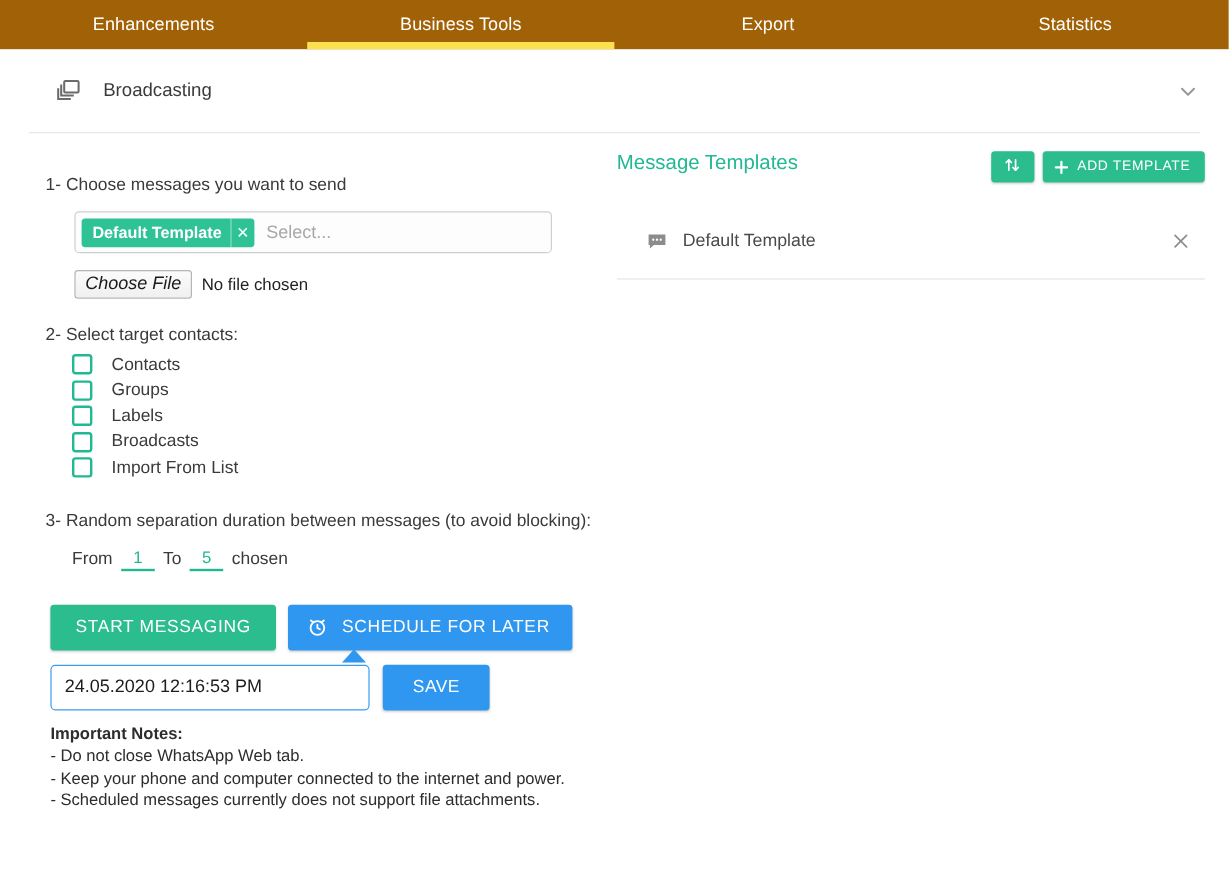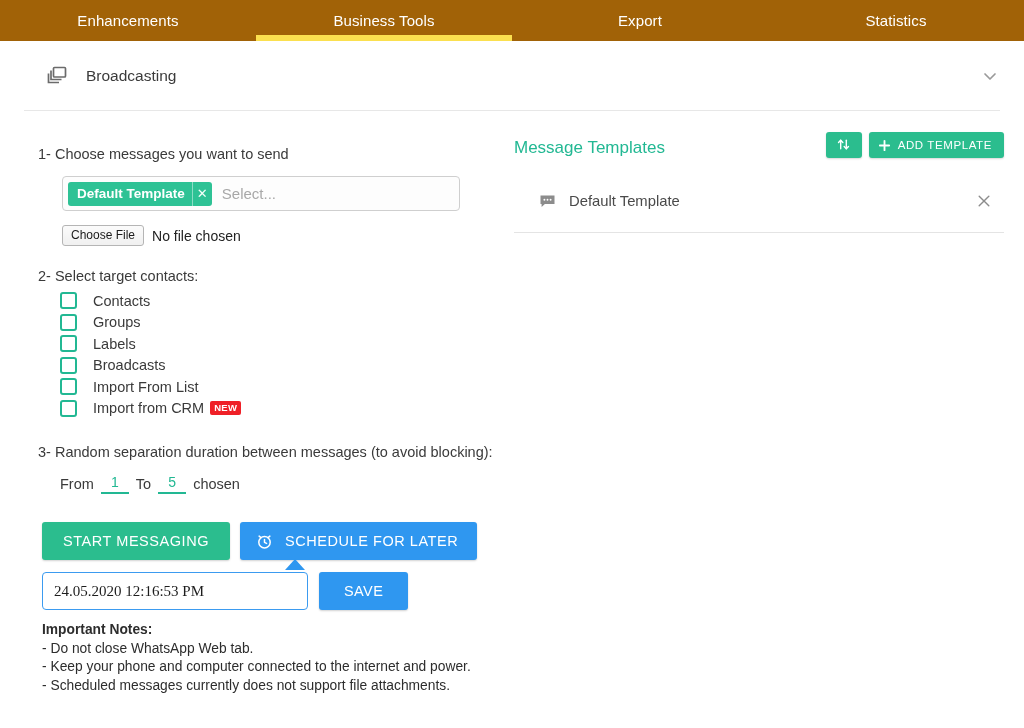--- a/index.html
+++ b/index.html
@@ -104,24 +104,25 @@
 
   
   .filepicker {
     margin: 14px 0 0 62px;
     display: flex; align-items: center;
   }
   .file-btn {
     border: 1px solid #b5b5b5;
     background: linear-gradient(#fbfbfb,#f0f0f0);
     border-radius: 3px;
-    font-size: 12px;
+    font-size: 15px;
     color: #1a1a1a;
     padding: 2px 8px 3px 8px;
     cursor: pointer;
+    font-style: italic;
   }
   .file-name { margin-left: 8px; font-size: 14px; color: #222; }
 
   
   .step-2 { margin-top: 22px; }
   .check-list { margin: 6px 0 0 60px; }
   .check-row {
     display: flex; align-items: center;
     height: 21.5px;
     cursor: pointer;
@@ -205,40 +206,40 @@
     display: flex; align-items: center;
   }
   .date-input {
     width: 266px; height: 38px;
     border: 1.6px solid #3b9bf0;
     border-radius: 4px;
     background: #fff;
     font-size: 15px;
     color: #1d1d1d;
     padding: 0 11px;
-    font-family: Liberation Serif, serif;
+    font-family: Liberation Sans, sans-serif;
     outline: none;
   }
   .btn-save {
     background: #2f97f0;
     margin-left: 11px;
     padding: 0 25px;
     height: 38px;
     font-size: 14.5px;
     letter-spacing: .4px;
   }
 
   
   .notes { margin: 11px 0 0 42px; font-size: 13.8px; color: #2d2d2d; line-height: 18.6px; }
   .notes-title { font-weight: bold; }
 
   
   .right-col { position: absolute; top: 126px; left: 514px; width: 490px; }
   .tpl-head {
-    display: flex; align-items: flex-end;
+    display: flex; align-items: flex-start;
     height: 32px;
   }
   .tpl-title {
     color: #22b893;
     font-size: 17px;
     flex: 1 1 auto;
   }
   .tpl-btn {
     border: none;
     background: #2bbd8e;
@@ -341,25 +342,20 @@
         <span class="cbox"></span>
         <span class="check-label">Labels</span>
       </div>
       <div class="check-row">
         <span class="cbox"></span>
         <span class="check-label">Broadcasts</span>
       </div>
       <div class="check-row">
         <span class="cbox"></span>
         <span class="check-label">Import From List</span>
-      </div>
-      <div class="check-row">
-        <span class="cbox"></span>
-        <span class="check-label">Import from CRM</span>
-        <span class="badge-new">NEW</span>
       </div>
     </div>
 
     <div class="step-label step-3">3- Random separation duration between messages (to avoid blocking):</div>
 
     <div class="duration-row">
       <span class="dur-text">From</span>
       <input class="dur-input" value="1" style="">
       <span class="dur-text">To</span>
       <input class="dur-input" value="5" style="">

